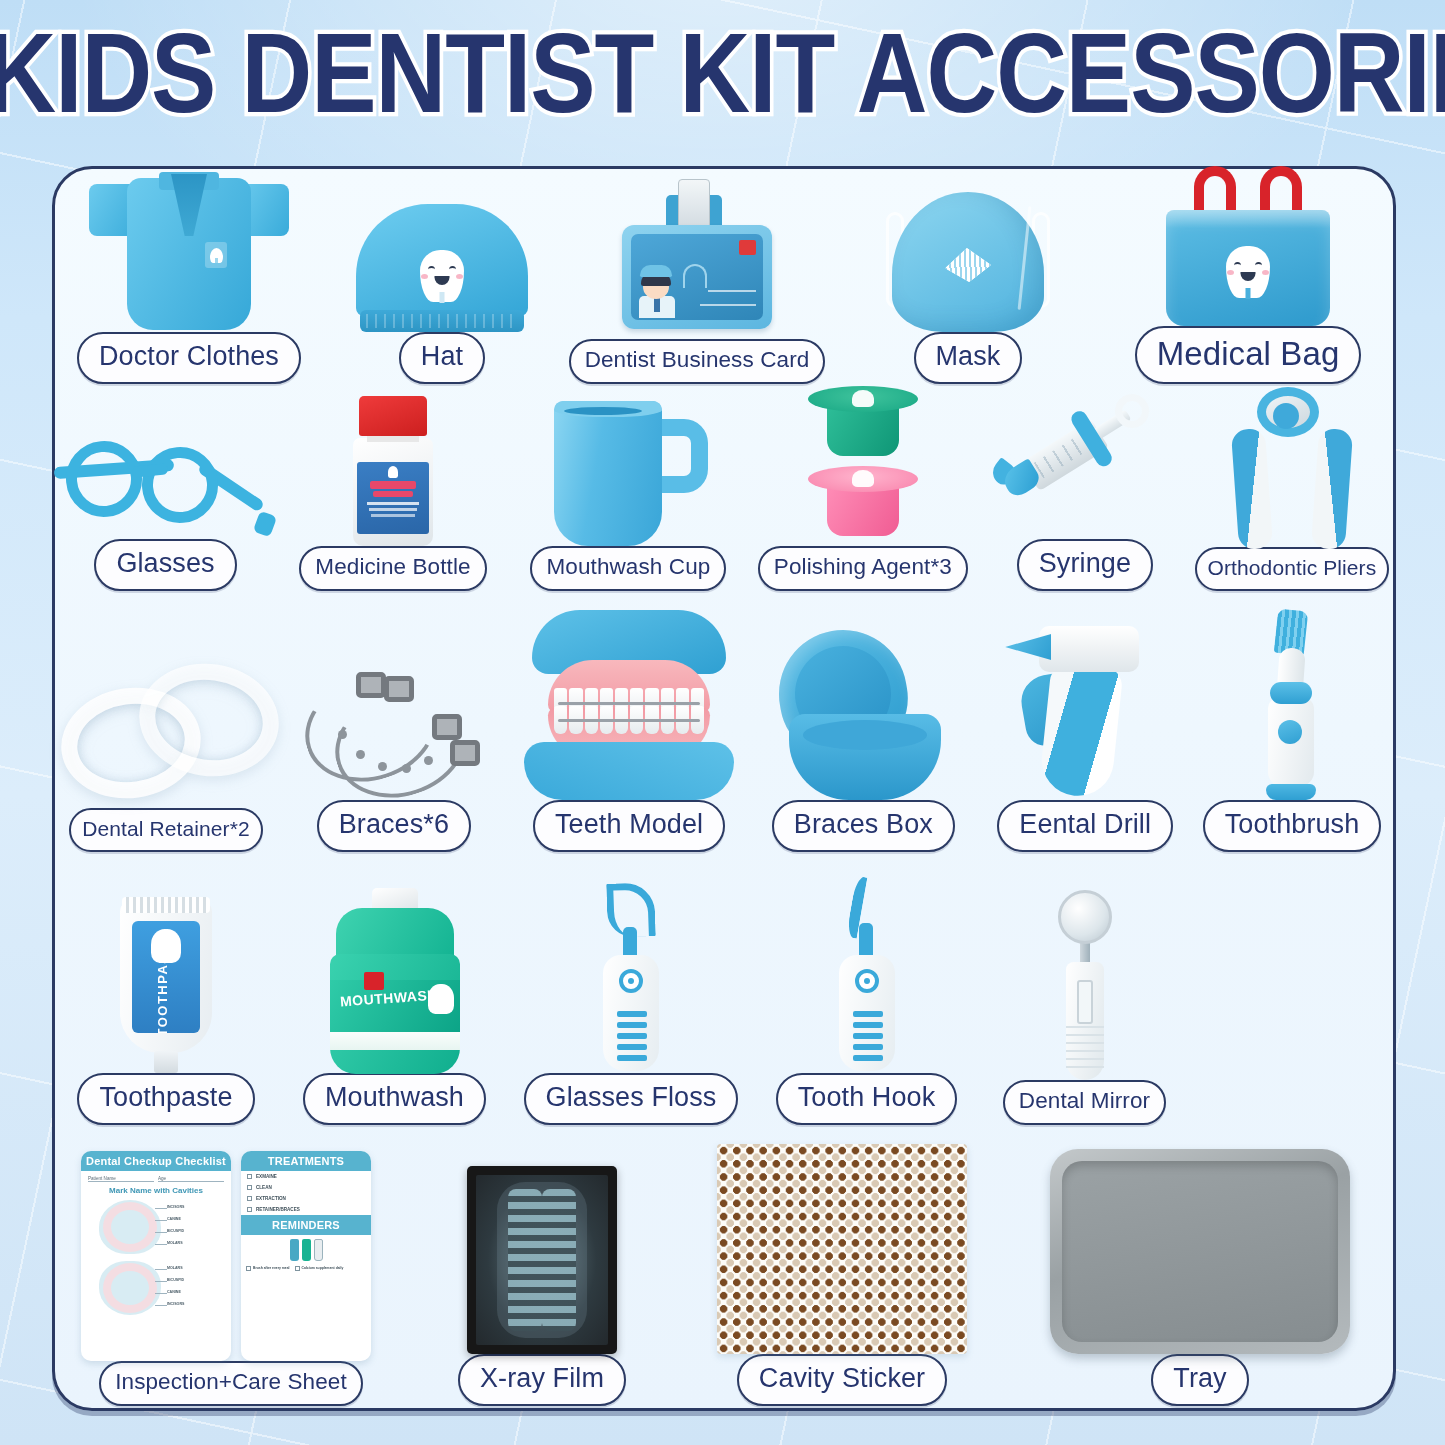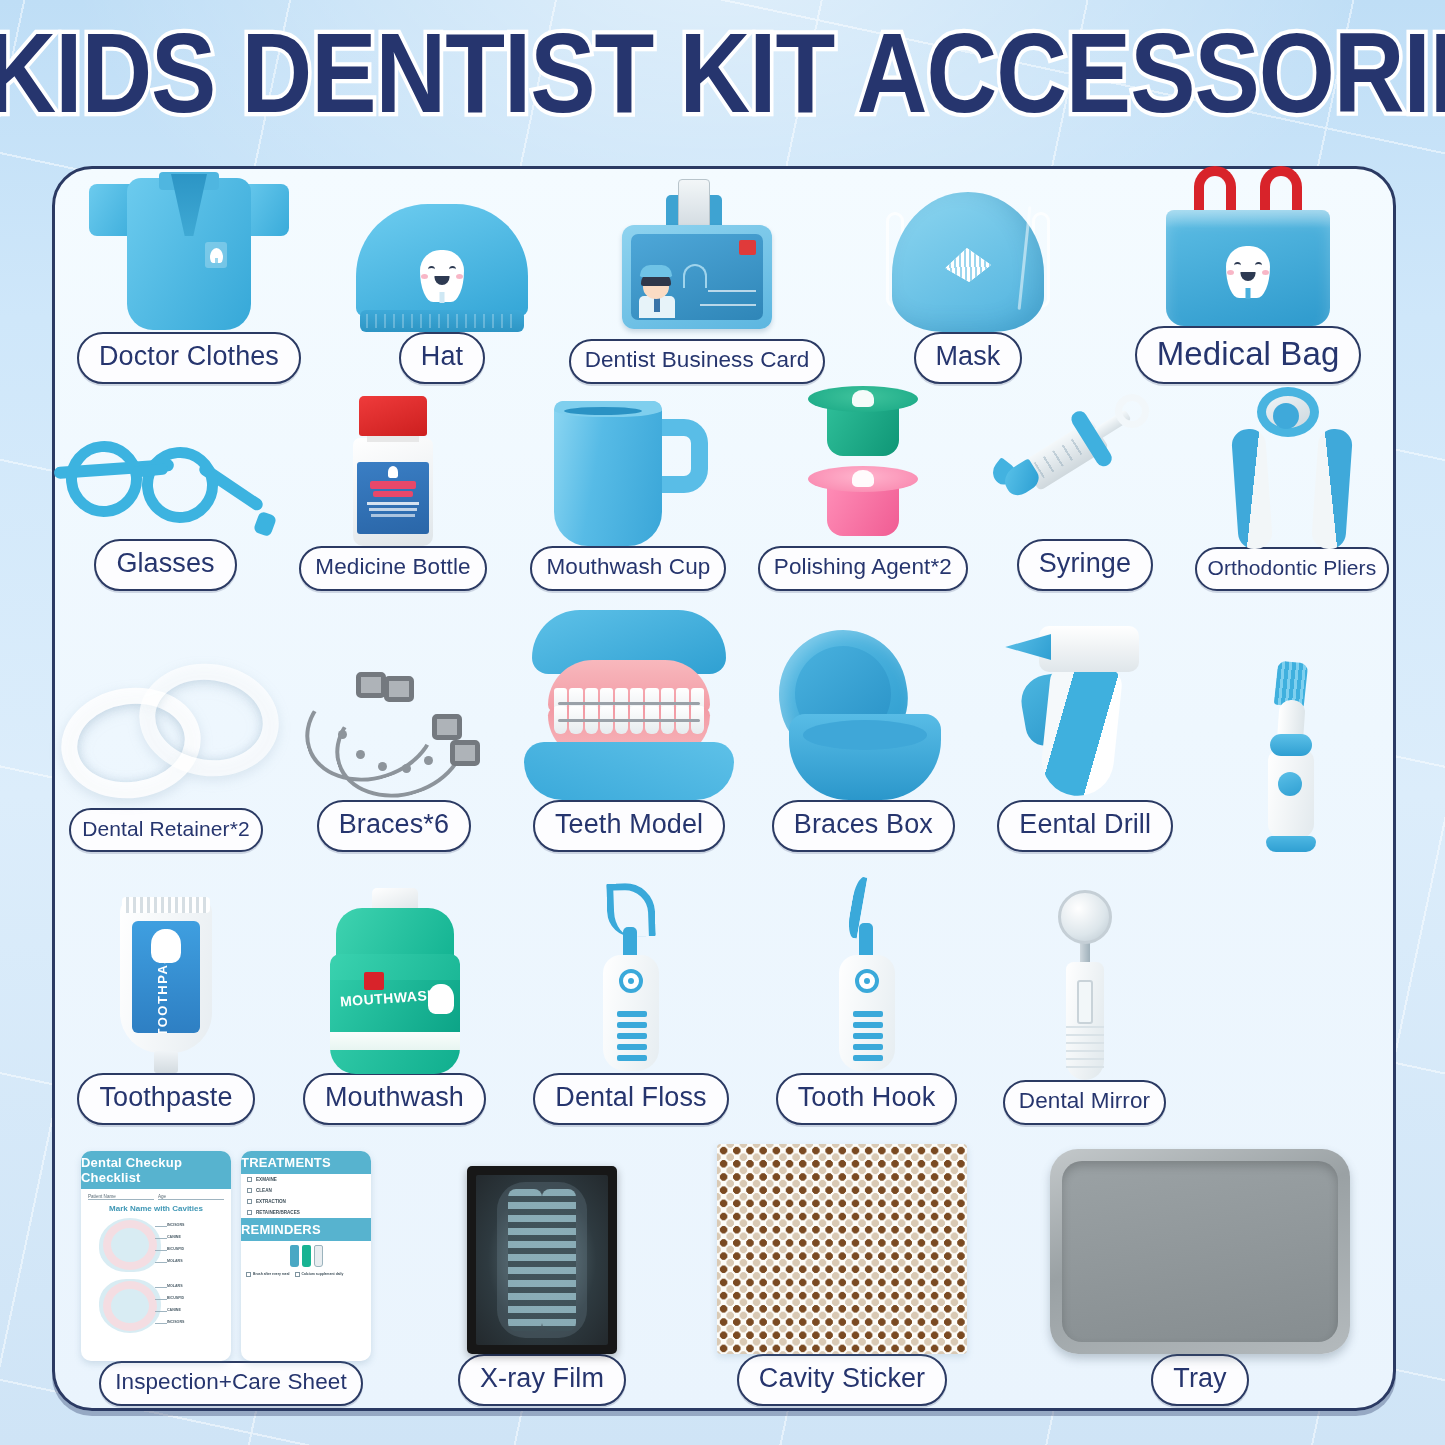--- a/index.html
+++ b/index.html
@@ -430,22 +430,22 @@
     background:linear-gradient(100deg,#ffffff,#e0e8ec);border-radius:8px 8px 20px 20px;}
   .mirror .win{position:absolute;left:31px;top:90px;width:16px;height:44px;
     border:2px solid #c9d3d9;border-radius:3px;background:#f2f7f9;}
   .mirror .grooves{position:absolute;left:20px;top:136px;width:38px;height:42px;
     background:repeating-linear-gradient(180deg,#d9e2e7 0 2px,transparent 2px 8px);}
 
   
   .sheets{position:relative;width:300px;height:210px;display:flex;gap:10px;}
   .sheet{background:#fff;border-radius:10px;box-shadow:0 3px 7px rgba(90,130,160,.22);
     overflow:hidden;}
-  .sheet .hdr{background:#57b3cf;color:#fff;text-align:left;
-    font-size:13px;font-weight:bold;padding:4px 0;letter-spacing:.2px;}
+  .sheet .hdr{background:#57b3cf;color:#fff;text-align:center;
+    font-size:11px;font-weight:bold;padding:4px 0;letter-spacing:.2px;}
   .s1{width:150px;}
   .s2{width:130px;}
   .s1 .line{display:flex;gap:4px;font-size:4.6px;color:#5a6b76;
     padding:5px 7px 2px;}
   .s1 .line span{border-bottom:.7px solid #9fb4c0;flex:1;}
   .s1 .sub{color:#3f97b5;font-size:8px;font-weight:bold;text-align:center;margin:2px 0 3px;}
   .archfig{position:relative;width:118px;height:58px;margin:0 auto 3px;}
   .archfig .jaw{position:absolute;left:2px;top:2px;width:62px;height:54px;
     background:#d8ecf3;border-radius:50% 50% 44% 44%;}
   .archfig .teethring{position:absolute;left:6px;top:4px;width:54px;height:50px;
@@ -643,21 +643,21 @@
               <div class="lid"></div>
               <div class="lt"></div>
             </div>
           <div class="pcup pink" style="left:19px;top:80px;">
               <div class="cup"></div>
               <div class="lid"></div>
               <div class="lt"></div>
             </div>
         </div>
       </div>
-      <div class="pill sm">Polishing Agent*2</div>
+      <div class="pill sm">Polishing Agent*3</div>
     </div>
 
     <div class="cell" style="width:213px;">
       <div class="art" style="height:162px;">
         <div class="syr">
           <div class="barrel"></div>
             <div class="nose"></div>
             <div class="tip"></div>
           <div class="plunger"></div>
             <div class="ringx"></div>
@@ -775,20 +775,21 @@
       <div class="art" style="height:213px;">
         <div class="tbrush">
           <div class="bristle"></div>
             <div class="neck"></div>
             <div class="body"></div>
           <div class="ring1"></div>
             <div class="btn"></div>
             <div class="base"></div>
         </div>
       </div>
+      <div class="pill">Toothbrush</div>
     </div>
   </div>
 
   <div class="row" style="height:273px;">
     <div class="cell" style="width:222px;">
       <div class="art" style="height:222px;">
         <div class="tpaste">
           <div class="tube"></div>
             <div class="crimp"></div>
           <div class="lab">
@@ -826,21 +827,21 @@
           <div class="eye"></div>
           <div class="bars">
               <i></i>
               <i></i>
               <i></i>
               <i></i>
               <i></i>
             </div>
         </div>
       </div>
-      <div class="pill">Dental Floss</div>
+      <div class="pill">Glasses Floss</div>
     </div>
 
     <div class="cell" style="width:233px;">
       <div class="art" style="height:222px;">
         <div class="floss">
           <div class="hookTip"></div>
             <div class="stem" style="top:40px;height:40px;"></div>
           <div class="body"></div>
             <div class="eye"></div>
           <div class="bars">

